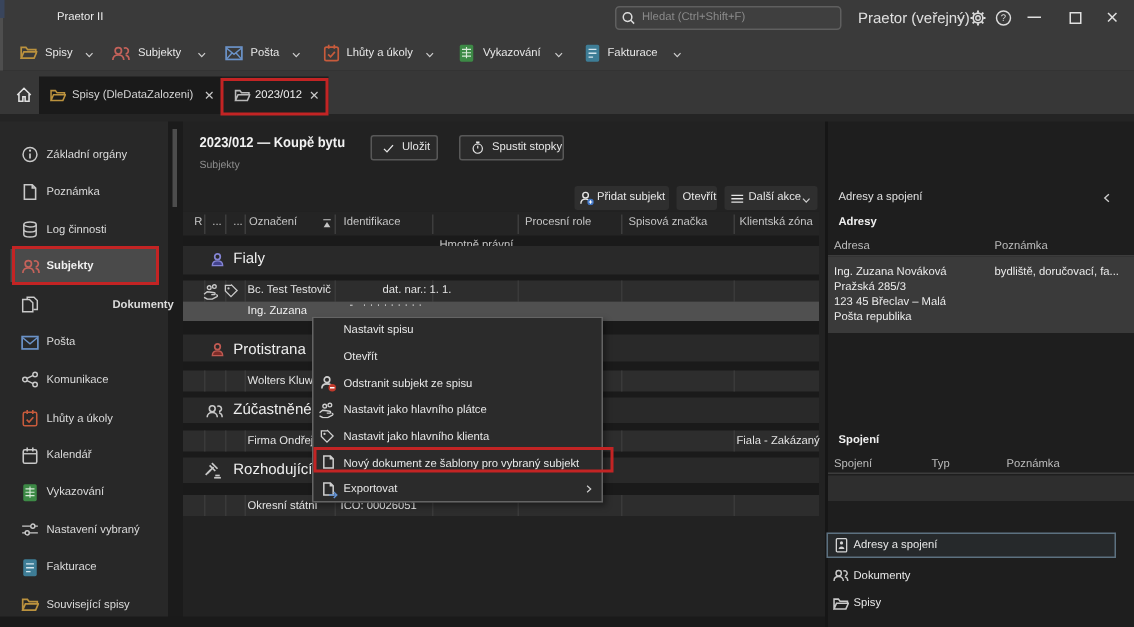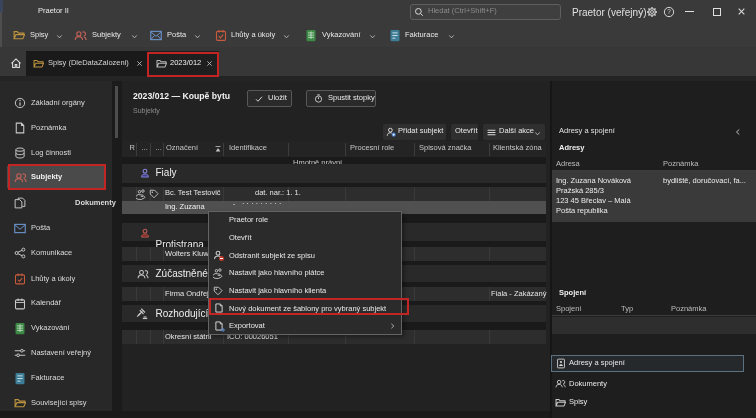--- a/index.html
+++ b/index.html
@@ -218,21 +218,21 @@
   </svg>
 <div class="a" style="left:31px;top:323.9px;font-size:7.5px;font-weight:normal;color:#dcdcdc;">Vykazování</div>
 <svg class="a ic" style="left:14px;top:347.0px" width="12" height="12" viewBox="0 0 16 16">
     <g stroke="#c9c9c9" stroke-width="1.3" fill="none">
       <line x1="1" y1="5" x2="15" y2="5"></line>
       <line x1="1" y1="11" x2="15" y2="11"></line>
       <circle cx="10.5" cy="5" r="1.8" fill="#282828"></circle>
       <circle cx="5.5" cy="11" r="1.8" fill="#282828"></circle>
     </g>
   </svg>
-<div class="a" style="left:31px;top:348.9px;font-size:7.5px;font-weight:normal;color:#dcdcdc;">Nastavení veřejný</div>
+<div class="a" style="left:31px;top:348.9px;font-size:7.5px;font-weight:normal;color:#dcdcdc;">Nastavení vybraný</div>
 <svg class="a ic" style="left:14px;top:372.0px" width="12" height="13" viewBox="0 0 16 17">
     <rect x="2" y="1" width="12" height="15" rx="1.5" fill="#3e7d96"></rect>
     <g stroke="#d5e6ee" stroke-width="1.2">
       <line x1="4.5" y1="5" x2="11.5" y2="5"></line>
       <line x1="4.5" y1="8.5" x2="11.5" y2="8.5"></line>
       <line x1="4.5" y1="12" x2="8.5" y2="12"></line>
     </g>
   </svg>
 <div class="a" style="left:31px;top:373.9px;font-size:7.5px;font-weight:normal;color:#dcdcdc;">Fakturace</div>
 <svg class="a ic" style="left:14px;top:397.0px" width="12" height="12" viewBox="0 0 16 16">
@@ -334,21 +334,21 @@
 <div class="a" style="left:165px;top:189.3px;font-size:7.5px;font-weight:normal;color:#e4e4e4;">Bc. Test Testovič</div>
 <div class="a" style="left:227px;top:189.3px;font-size:7.5px;font-weight:normal;color:#e4e4e4;margin-left:28px;">dat. nar.: 1. 1.</div>
 <div class="a" style="left:122px;top:201px;width:424px;height:13px;background:#505050"></div>
 <div class="a" style="left:165px;top:203.3px;font-size:7.5px;font-weight:normal;color:#f0f0f0;">Ing. Zuzana</div>
 <div class="a" style="left:233px;top:200.2px;font-size:7px;font-weight:normal;color:#e0e0e0;letter-spacing:2.3px">- ·········</div>
 <div class="a" style="left:122px;top:223px;width:424px;height:18px;background:#292929"></div>
 <svg class="a ic" style="left:140px;top:227.5px" width="10" height="10" viewBox="0 0 16 16">
     <circle cx="8" cy="5" r="3" fill="none" stroke="#c05a52" stroke-width="1.8"></circle>
     <path d="M2.5 14.5 c0-3.2 2.4-5 5.5-5 s5.5 1.8 5.5 5 z" fill="#7d2c28" stroke="#c05a52" stroke-width="1.5"></path>
   </svg>
-<div class="a" style="left:155.5px;top:239px;font-size:10px;font-weight:normal;color:#eeeeee;">Protistrana</div>
+<div class="a" style="left:155.5px;top:228px;font-size:10px;font-weight:normal;color:#eeeeee;">Protistrana</div>
 <div class="a" style="left:122px;top:247px;width:424px;height:14px;background:#2d2d2d"></div>
 <div class="a" style="left:136px;top:247px;width:1px;height:14px;background:#3a3a3a"></div>
 <div class="a" style="left:150px;top:247px;width:1px;height:14px;background:#3a3a3a"></div>
 <div class="a" style="left:163px;top:247px;width:1px;height:14px;background:#3a3a3a"></div>
 <div class="a" style="left:223px;top:247px;width:1px;height:14px;background:#3a3a3a"></div>
 <div class="a" style="left:288px;top:247px;width:1px;height:14px;background:#3a3a3a"></div>
 <div class="a" style="left:345px;top:247px;width:1px;height:14px;background:#3a3a3a"></div>
 <div class="a" style="left:414px;top:247px;width:1px;height:14px;background:#3a3a3a"></div>
 <div class="a" style="left:489px;top:247px;width:1px;height:14px;background:#3a3a3a"></div>
 <div class="a" style="left:165px;top:250.3px;font-size:7.5px;font-weight:normal;color:#e4e4e4;">Wolters Kluwer ČR, a. s.</div>
@@ -432,21 +432,21 @@
       <path d="M10.5 4 a2.4 2.4 0 1 1 1.5 4.4"></path>
       <path d="M12 9.6 c1.8 .4 2.8 1.9 2.8 3.9"></path>
     </g>
   </svg>
 <div class="a" style="left:569px;top:379.9px;font-size:7.5px;font-weight:normal;color:#e8e8e8;">Dokumenty</div>
 <svg class="a ic" style="left:555px;top:397px" width="11" height="11" viewBox="0 0 16 16">
     <path d="M1.5 13 V3.5 h4.2 l1.6 2 h7.2 v2 M1.5 13 l2.4-5.5 h11.5 L13 13 z" fill="none" stroke="#c9c9c9" stroke-width="1.5"></path>
   </svg>
 <div class="a" style="left:569px;top:398.4px;font-size:7.5px;font-weight:normal;color:#e8e8e8;">Spisy</div>
 <div class="a" style="left:208px;top:211px;width:194px;height:124px;background:#2b2b2b;border:1px solid #646464;box-shadow:2px 2px 4px rgba(0,0,0,.35)"></div>
-<div class="a" style="left:229px;top:216.2px;font-size:7.5px;font-weight:normal;color:#e8e8e8;">Praetor role</div>
+<div class="a" style="left:229px;top:216.2px;font-size:7.5px;font-weight:normal;color:#e8e8e8;">Nastavit spisu</div>
 <div class="a" style="left:229px;top:233.9px;font-size:7.5px;font-weight:normal;color:#e8e8e8;">Otevřít</div>
 <svg class="a ic" style="left:213px;top:250.25px" width="10" height="10" viewBox="0 0 16 16">
     <g fill="none" stroke="#d0d0d0" stroke-width="1.7">
       <circle cx="8" cy="5" r="3"></circle>
       <path d="M2.5 14.5 c0-3.2 2.4-5 5.5-5 s5.5 1.8 5.5 5"></path>
     </g>
   </svg>
 <div class="a" style="left:219px;top:256.25px;width:5px;height:5px;border-radius:50%;background:#c0392b"></div>
 <div class="a" style="left:220px;top:258.25px;width:3px;height:1px;background:#fff"></div>
 <div class="a" style="left:229px;top:251.6px;font-size:7.5px;font-weight:normal;color:#e8e8e8;">Odstranit subjekt ze spisu</div>

